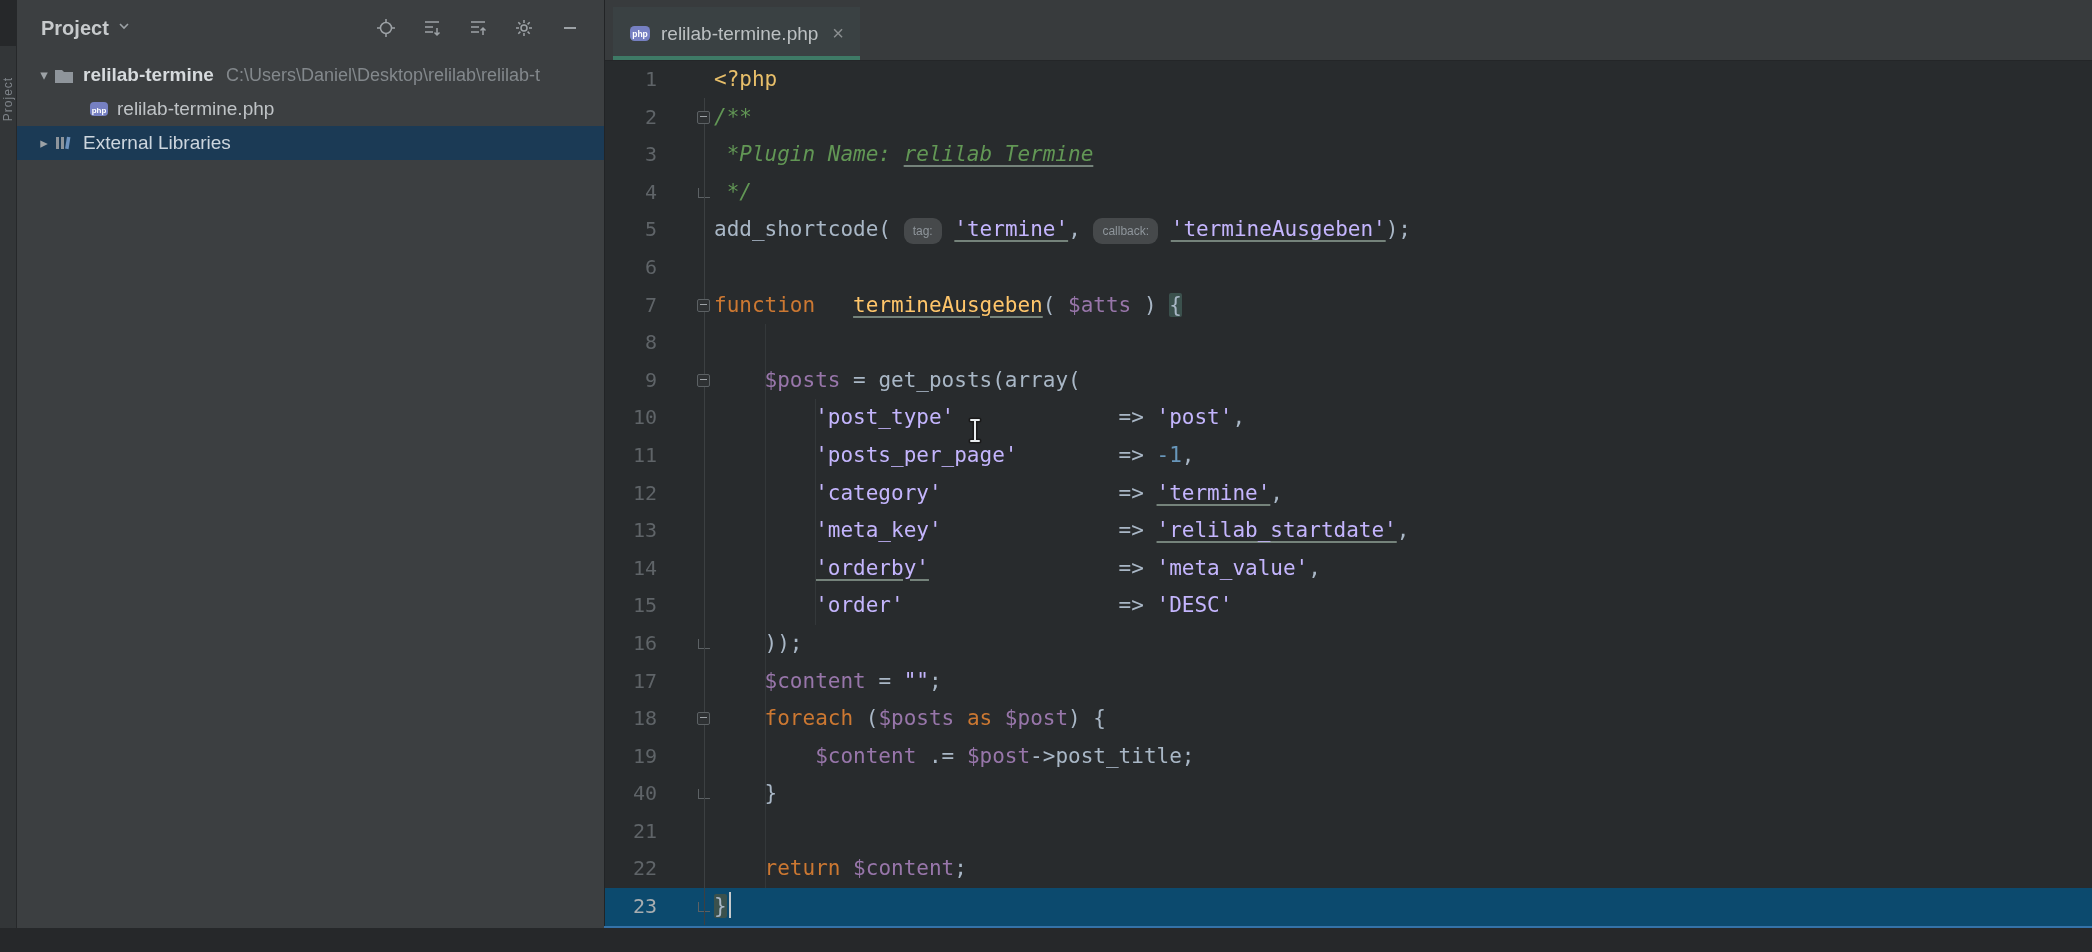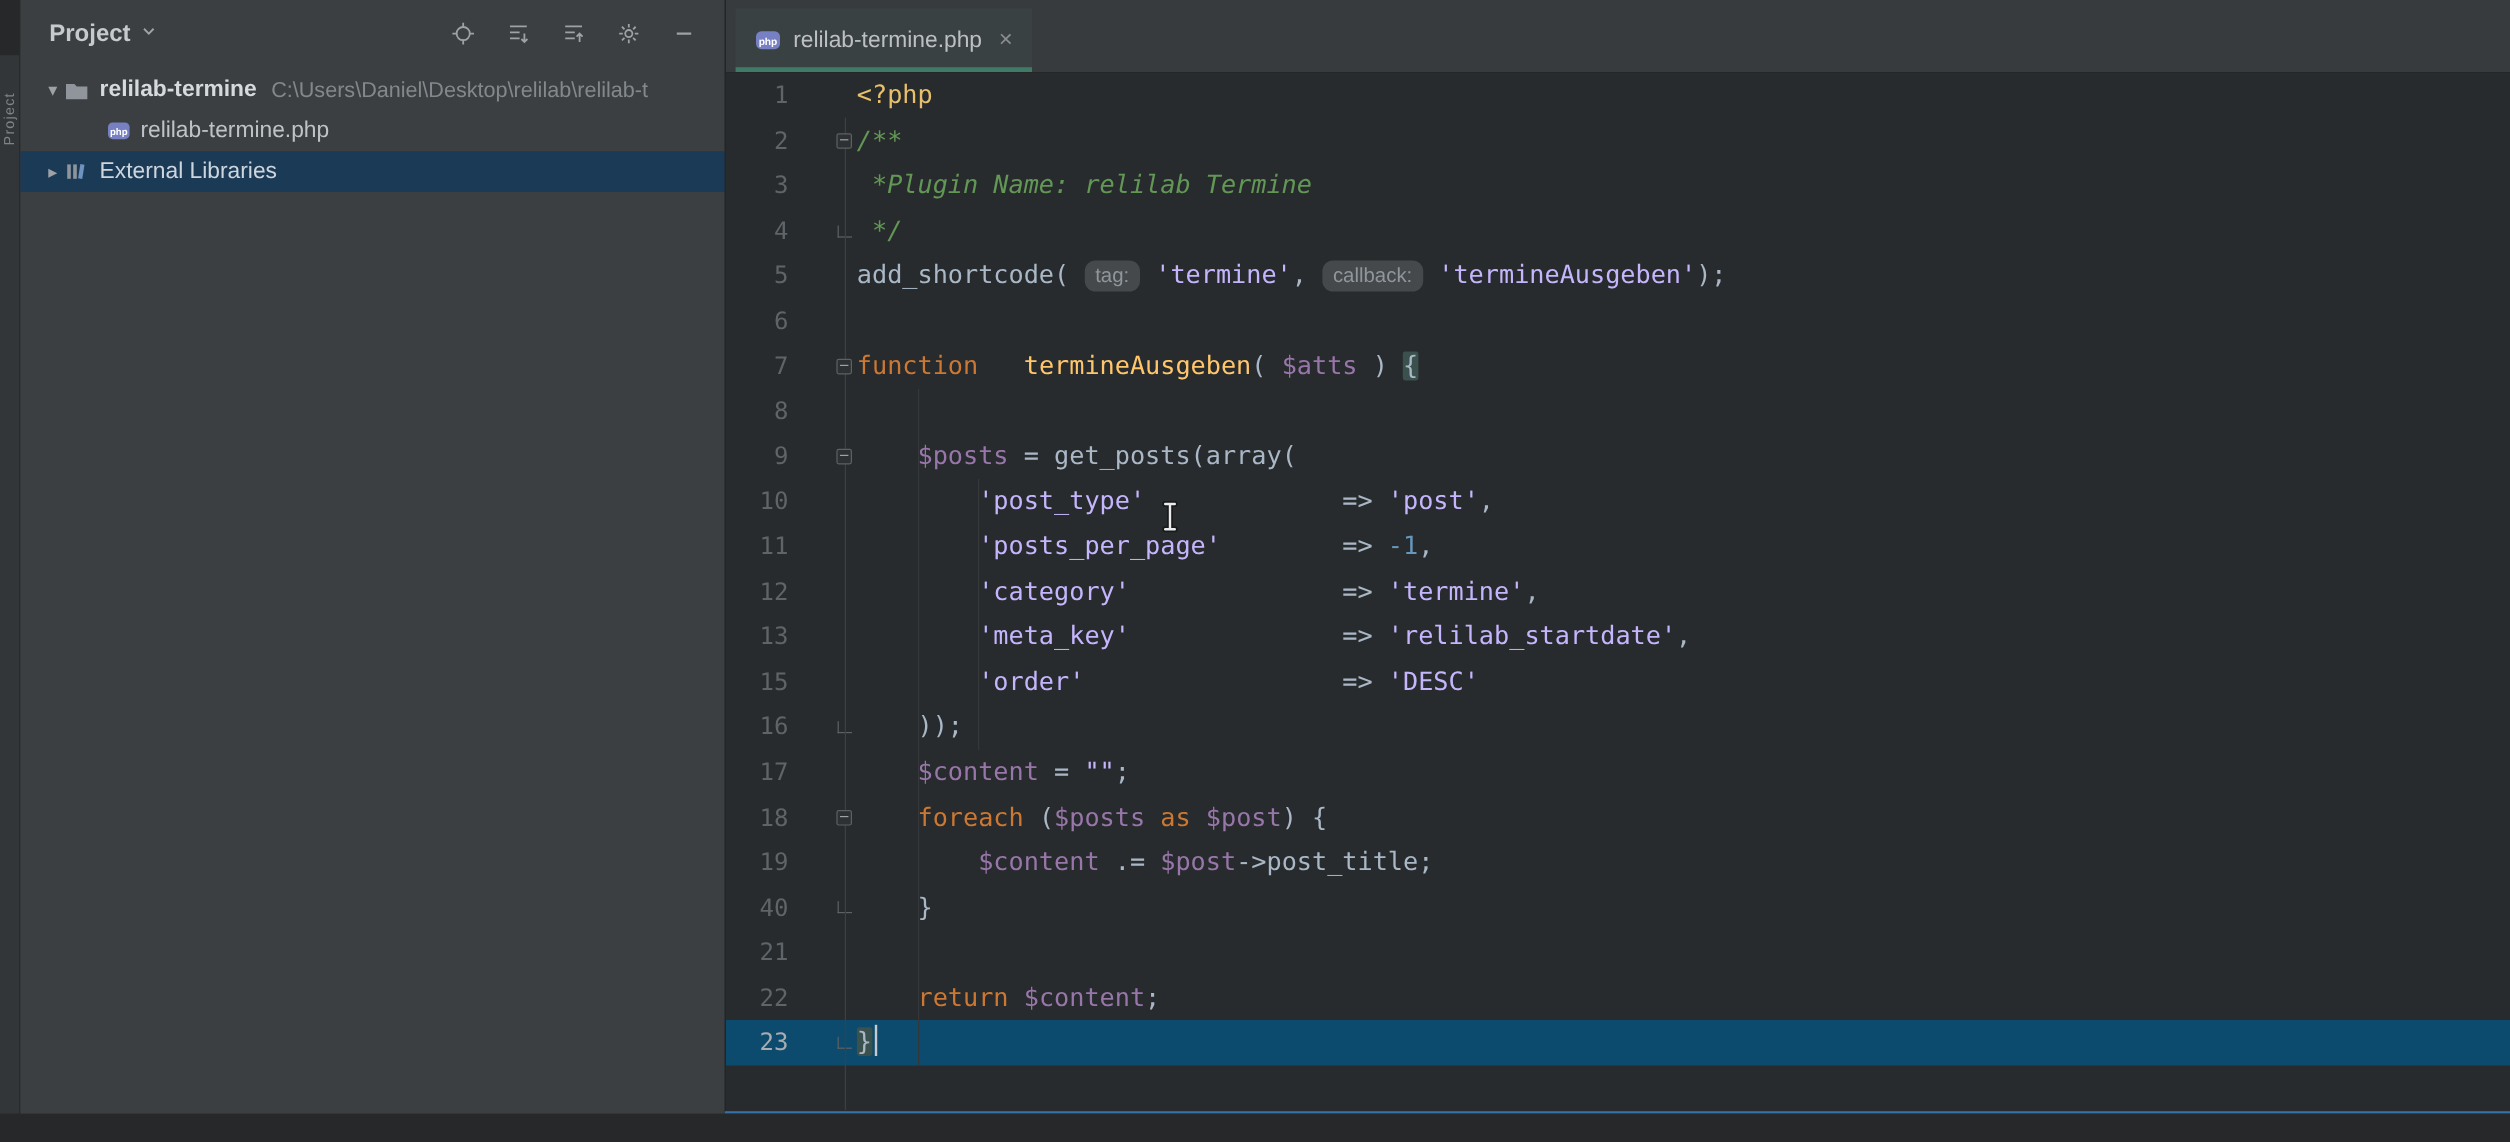--- a/index.html
+++ b/index.html
@@ -49,23 +49,23 @@
   .code{flex:1;}
 
   .tok-plain{color:#a9b7c6;}
   .tok-kw{color:#cc7832;}
   .tok-string{color:#c4b5fd;}
   .tok-var{color:#9876aa;}
   .tok-decl{color:#ffc66b;}
   .tok-num{color:#6897bb;}
   .tok-comment{color:#629755;font-style:italic;}
   .tok-tag{color:#e8bf6a;}
-  .u{text-decoration-color:#75837b;text-underline-offset:4px;}
+  .u{text-decoration:underline;text-decoration-color:#75837b;text-underline-offset:4px;}
   .matched{background:#3b514d;border-radius:2px;}
-  .hint{display:inline-block;background:#46494b;color:#8f969c;font-family:"Liberation Sans",sans-serif;font-size:17px;line-height:24px;border-radius:9px;padding:1px 9px;vertical-align:1px;}
+  .hint{display:inline-block;background:#46494b;color:#8f969c;font-family:"Liberation Sans",sans-serif;font-size:12px;line-height:24px;border-radius:9px;padding:1px 9px;vertical-align:1px;}
 
   .fold-guide{position:absolute;left:99px;top:37px;width:1px;height:827px;background:#3c4042;}
   .indent-guide-1{position:absolute;left:160px;top:263px;width:1px;height:564px;background:#34383a;}
   .indent-guide-2{position:absolute;left:210px;top:338px;width:1px;height:226px;background:#34383a;}
 
   .caret-bar{display:inline-block;width:2px;height:26px;background:#c6cacc;vertical-align:-5px;margin-left:2px;}
 
   .bottom-line{position:absolute;left:604px;top:926px;width:1488px;height:2px;background:#3572a8;}
   .bottom-strip{position:absolute;left:0;top:928px;width:2092px;height:24px;background:#26282a;}
 
@@ -183,20 +183,21 @@
         <div class="code-line"><span class="ln">4</span><span class="fold"><span class="fold-end"></span></span><span class="code"><span class="tok-comment"> */</span></span></div>
         <div class="code-line"><span class="ln">5</span><span class="fold"></span><span class="code"><span class="tok-plain">add_shortcode( </span><span class="hint">tag:</span><span class="tok-plain"> </span><span class="tok-string u">'termine'</span><span class="tok-plain">, </span><span class="hint">callback:</span><span class="tok-plain"> </span><span class="tok-string u">'termineAusgeben'</span><span class="tok-plain">);</span></span></div>
         <div class="code-line"><span class="ln">6</span><span class="fold"></span><span class="code"></span></div>
         <div class="code-line"><span class="ln">7</span><span class="fold"><span class="fold-start"></span></span><span class="code"><span class="tok-kw">function</span><span class="tok-plain">   </span><span class="tok-decl u">termineAusgeben</span><span class="tok-plain">( </span><span class="tok-var">$atts</span><span class="tok-plain"> ) </span><span class="tok-plain matched">{</span></span></div>
         <div class="code-line"><span class="ln">8</span><span class="fold"></span><span class="code"></span></div>
         <div class="code-line"><span class="ln">9</span><span class="fold"><span class="fold-start"></span></span><span class="code"><span class="tok-plain">    </span><span class="tok-var">$posts</span><span class="tok-plain"> = </span><span class="tok-plain">get_posts(array(</span></span></div>
         <div class="code-line"><span class="ln">10</span><span class="fold"></span><span class="code"><span class="tok-plain">        </span><span class="tok-string">'post_type'</span><span class="tok-plain">             =&gt; </span><span class="tok-string">'post'</span><span class="tok-plain">,</span></span></div>
         <div class="code-line"><span class="ln">11</span><span class="fold"></span><span class="code"><span class="tok-plain">        </span><span class="tok-string">'posts_per_page'</span><span class="tok-plain">        =&gt; </span><span class="tok-num">-1</span><span class="tok-plain">,</span></span></div>
         <div class="code-line"><span class="ln">12</span><span class="fold"></span><span class="code"><span class="tok-plain">        </span><span class="tok-string">'category'</span><span class="tok-plain">              =&gt; </span><span class="tok-string u">'termine'</span><span class="tok-plain">,</span></span></div>
         <div class="code-line"><span class="ln">13</span><span class="fold"></span><span class="code"><span class="tok-plain">        </span><span class="tok-string">'meta_key'</span><span class="tok-plain">              =&gt; </span><span class="tok-string u">'relilab_startdate'</span><span class="tok-plain">,</span></span></div>
+        <div class="code-line"><span class="ln">14</span><span class="fold"></span><span class="code"><span class="tok-plain">        </span><span class="tok-string u">'orderby'</span><span class="tok-plain">               =&gt; </span><span class="tok-string">'meta_value'</span><span class="tok-plain">,</span></span></div>
         <div class="code-line"><span class="ln">15</span><span class="fold"></span><span class="code"><span class="tok-plain">        </span><span class="tok-string">'order'</span><span class="tok-plain">                 =&gt; </span><span class="tok-string">'DESC'</span></span></div>
         <div class="code-line"><span class="ln">16</span><span class="fold"><span class="fold-end"></span></span><span class="code"><span class="tok-plain">    ));</span></span></div>
         <div class="code-line"><span class="ln">17</span><span class="fold"></span><span class="code"><span class="tok-plain">    </span><span class="tok-var">$content</span><span class="tok-plain"> = </span><span class="tok-string">""</span><span class="tok-plain">;</span></span></div>
         <div class="code-line"><span class="ln">18</span><span class="fold"><span class="fold-start"></span></span><span class="code"><span class="tok-plain">    </span><span class="tok-kw">foreach</span><span class="tok-plain"> (</span><span class="tok-var">$posts</span><span class="tok-plain"> </span><span class="tok-kw">as</span><span class="tok-plain"> </span><span class="tok-var">$post</span><span class="tok-plain">) {</span></span></div>
         <div class="code-line"><span class="ln">19</span><span class="fold"></span><span class="code"><span class="tok-plain">        </span><span class="tok-var">$content</span><span class="tok-plain"> .= </span><span class="tok-var">$post</span><span class="tok-plain">-&gt;post_title;</span></span></div>
         <div class="code-line"><span class="ln">40</span><span class="fold"><span class="fold-end"></span></span><span class="code"><span class="tok-plain">    }</span></span></div>
         <div class="code-line"><span class="ln">21</span><span class="fold"></span><span class="code"></span></div>
         <div class="code-line"><span class="ln">22</span><span class="fold"></span><span class="code"><span class="tok-plain">    </span><span class="tok-kw">return</span><span class="tok-plain"> </span><span class="tok-var">$content</span><span class="tok-plain">;</span></span></div>
         <div class="code-line caret-row"><span class="ln active">23</span><span class="fold"><span class="fold-end"></span></span><span class="code"><span class="tok-plain matched">}</span><span class="caret-bar"></span></span></div>
       </div>

